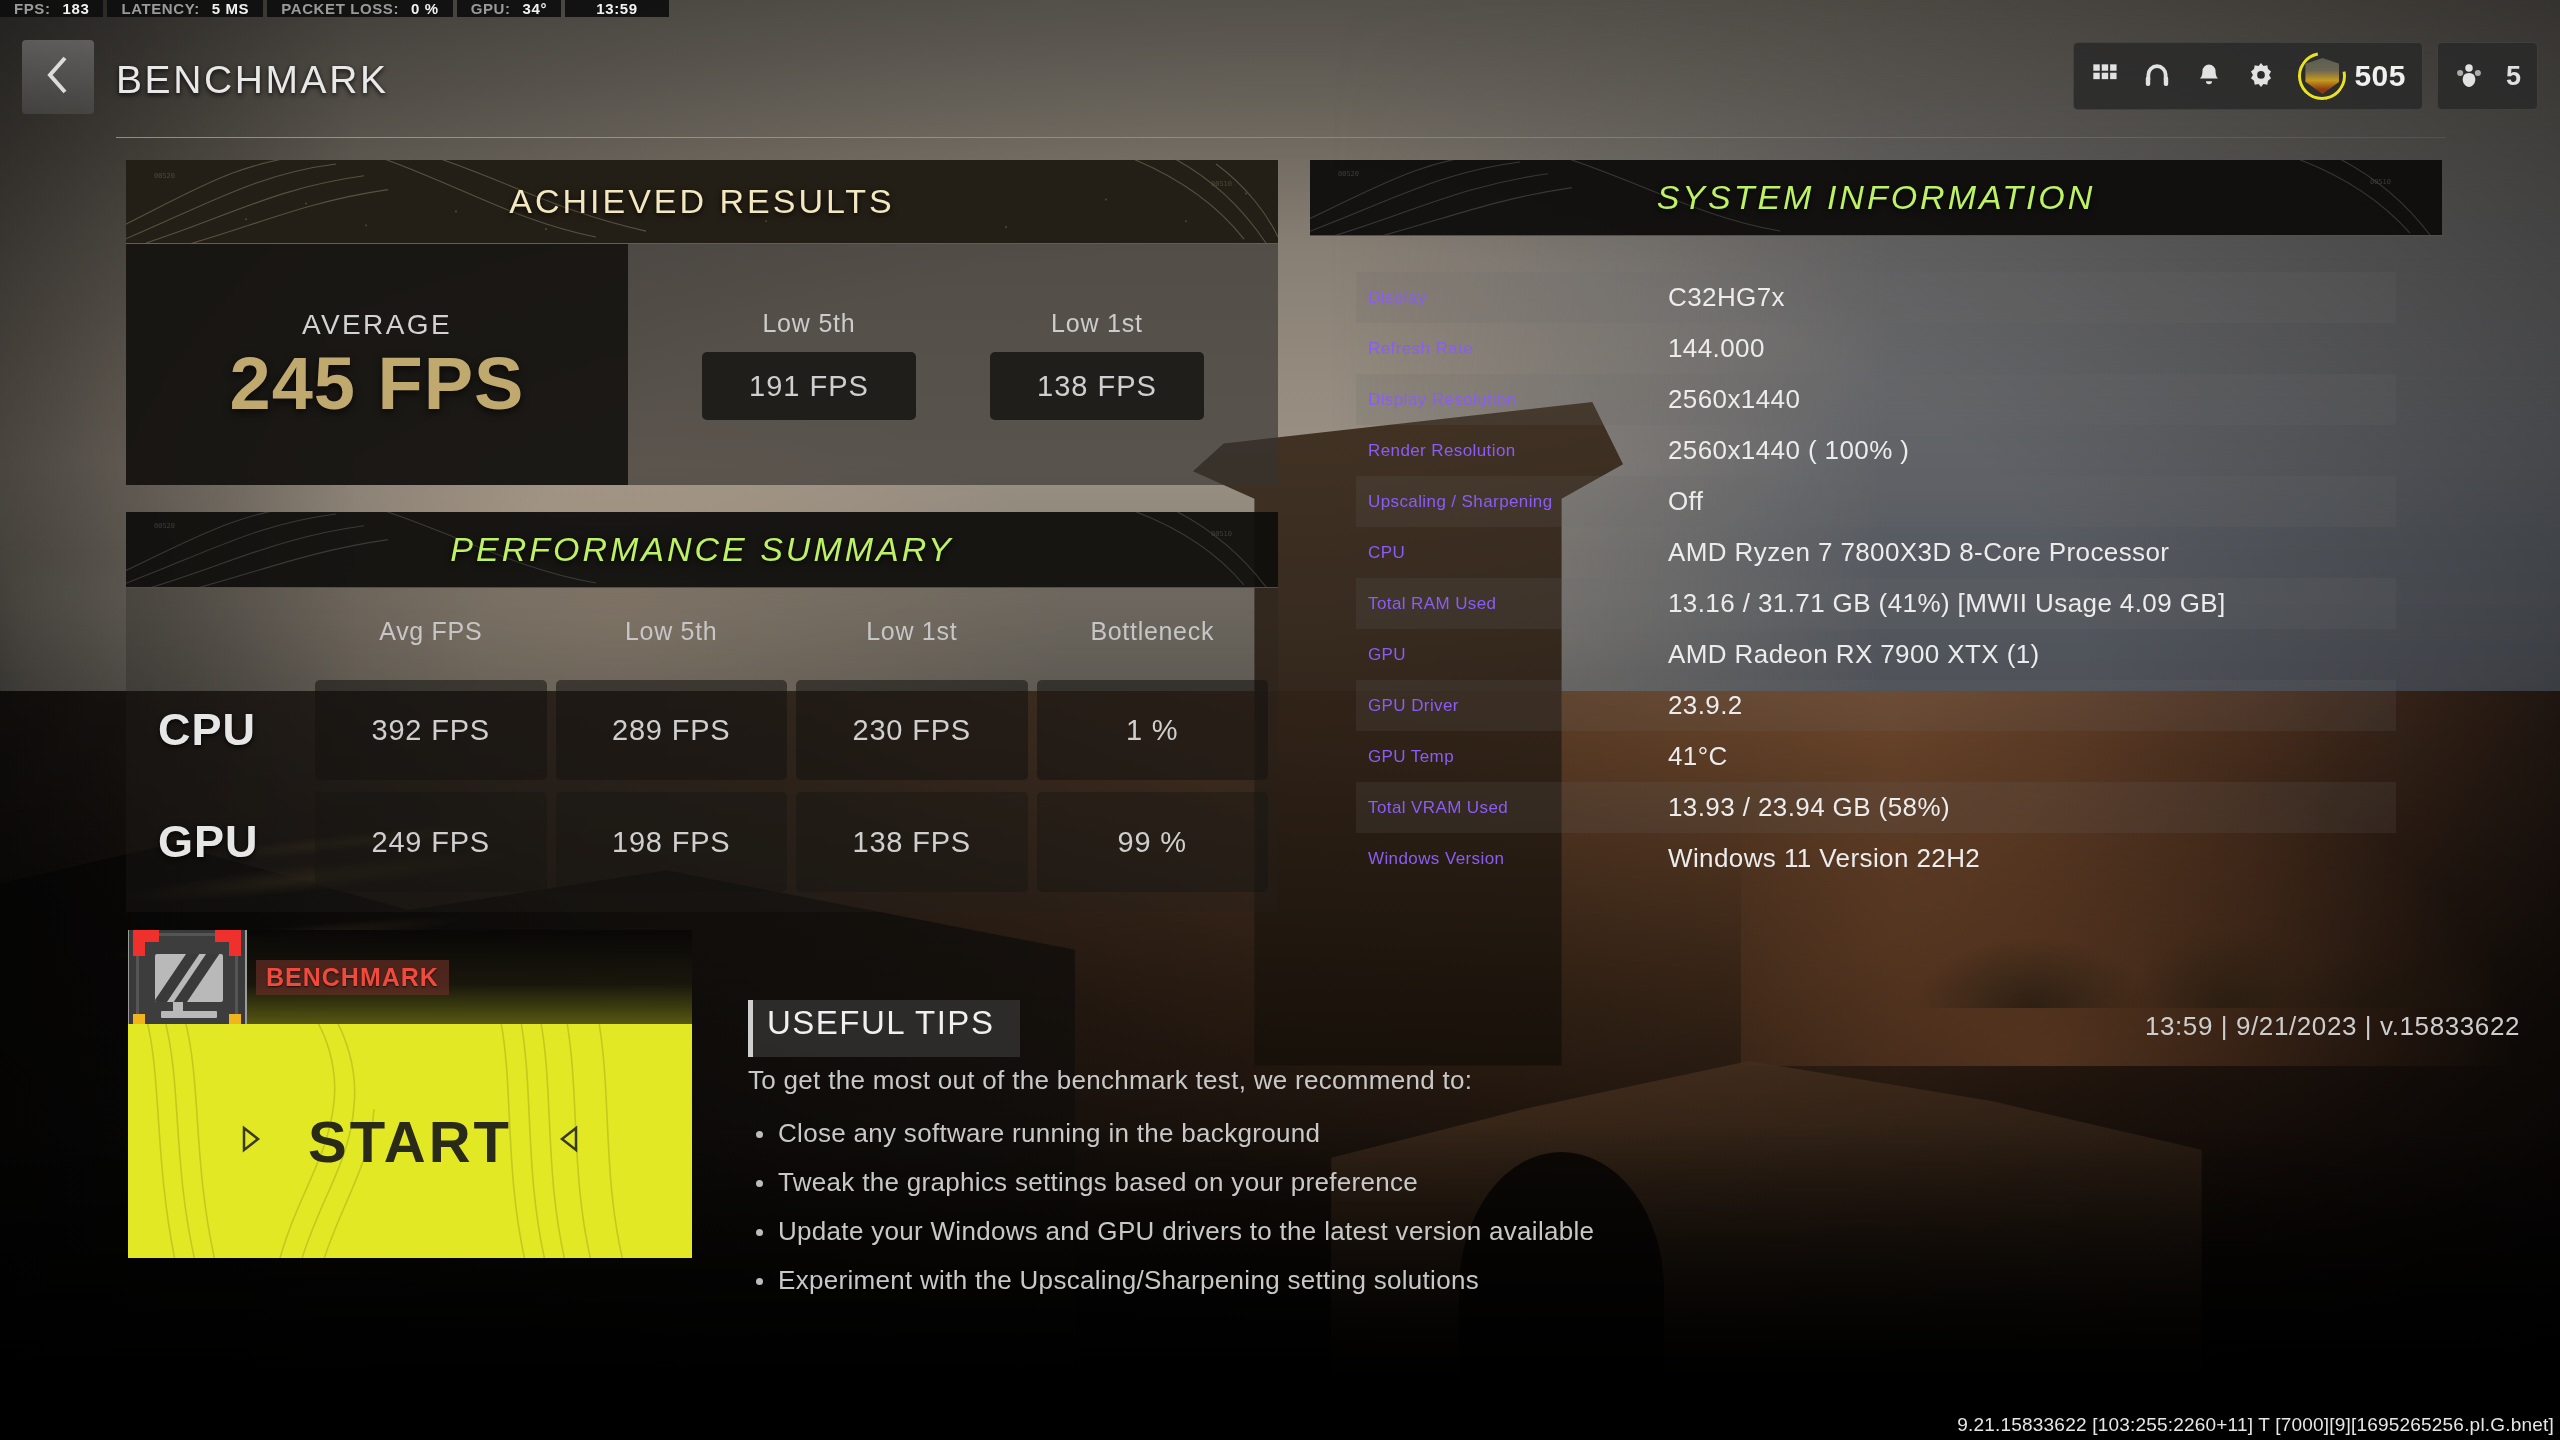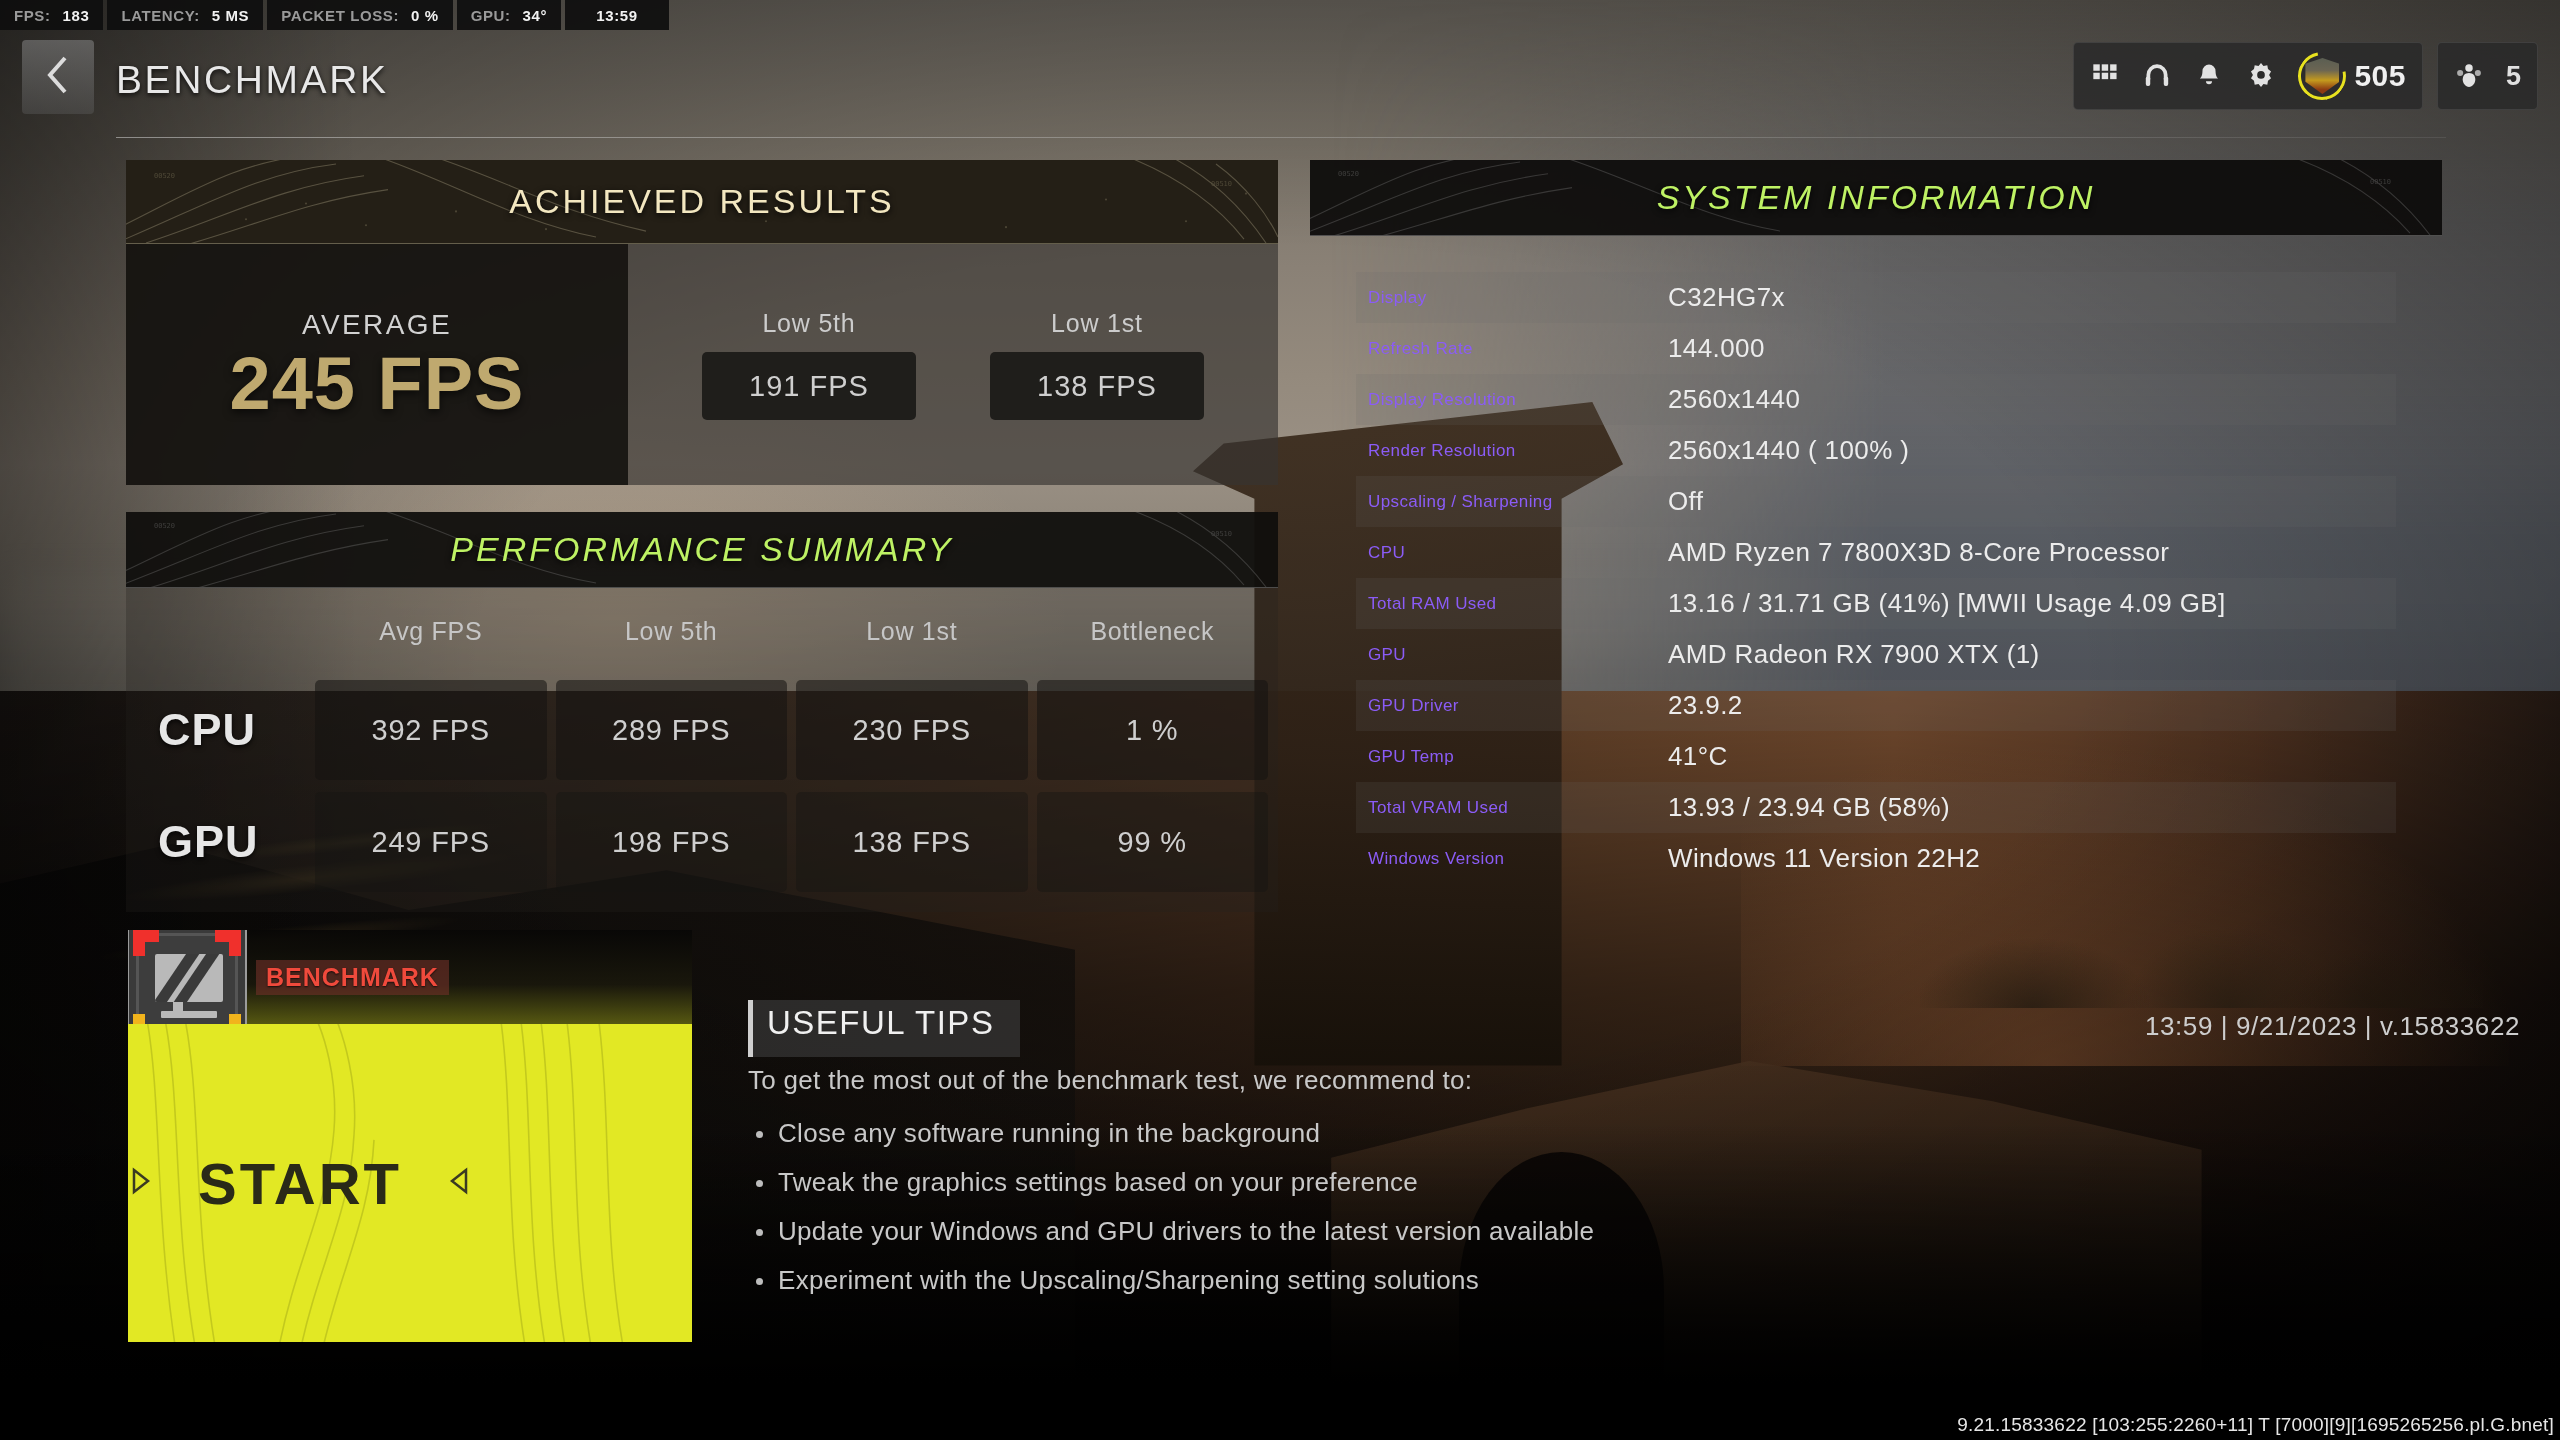--- a/index.html
+++ b/index.html
@@ -94,21 +94,21 @@
   }
   .left-fade {
     position:absolute; left:0; top:0; width:14%; height:100%;
     background:linear-gradient(to right, rgba(0,0,0,.34), rgba(0,0,0,0));
   }
 
   
   #telemetry { position:absolute; left:0; top:0; height:30px; display:flex; gap:4px; z-index:40; }
   .tele-chip {
     background:rgba(14,14,14,.92);
-    height:30px; display:flex; align-items:center; gap:12px;
+    height:17px; display:flex; align-items:center; gap:12px;
     padding:0 14px; color:#cfcfcf;
     font-size:15px; font-weight:bold; letter-spacing:.6px;
     font-family:"Liberation Sans", sans-serif;
   }
   .tele-chip .lbl { color:#9a9a9a; }
   .tele-chip .val { color:#f2f2f2; }
   .tele-time { justify-content:center; min-width:104px; }
 
   
   #header { position:absolute; left:0; top:30px; width:100%; height:94px; z-index:30; }
@@ -287,23 +287,23 @@
   #thumb .base { position:absolute; left:32px; top:85px; width:56px; height:7px; background:#b9b9b9; border-radius:1px; }
   #bench-tag {
     position:absolute; left:128px; top:30px;
     background:rgba(112,48,40,.62);
     padding:3px 10px;
     color:#f04a3c; font-size:25px; font-weight:bold; letter-spacing:1px;
     font-family:"Liberation Sans Narrow","Liberation Sans",sans-serif;
     text-shadow:0 1px 2px rgba(0,0,0,.7);
   }
   #start-btn {
-    position:relative; height:318px;
+    position:relative; height:234px;
     background:#e2e824;
-    display:flex; align-items:center; gap:46px;
+    display:flex; align-items:center; justify-content:center; gap:46px;
     overflow:hidden; cursor:pointer;
   }
   #start-btn .topo-y { position:absolute; inset:0; opacity:.30; }
   #start-btn .topo-y svg { width:100%; height:100%; }
   #start-btn .lbl {
     position:relative; z-index:2;
     color:#2a2a18; font-size:58px; font-weight:bold; letter-spacing:3px;
     font-family:"Liberation Sans Narrow","Liberation Sans",sans-serif;
   }
   #start-btn .arrow { position:relative; z-index:2; }

